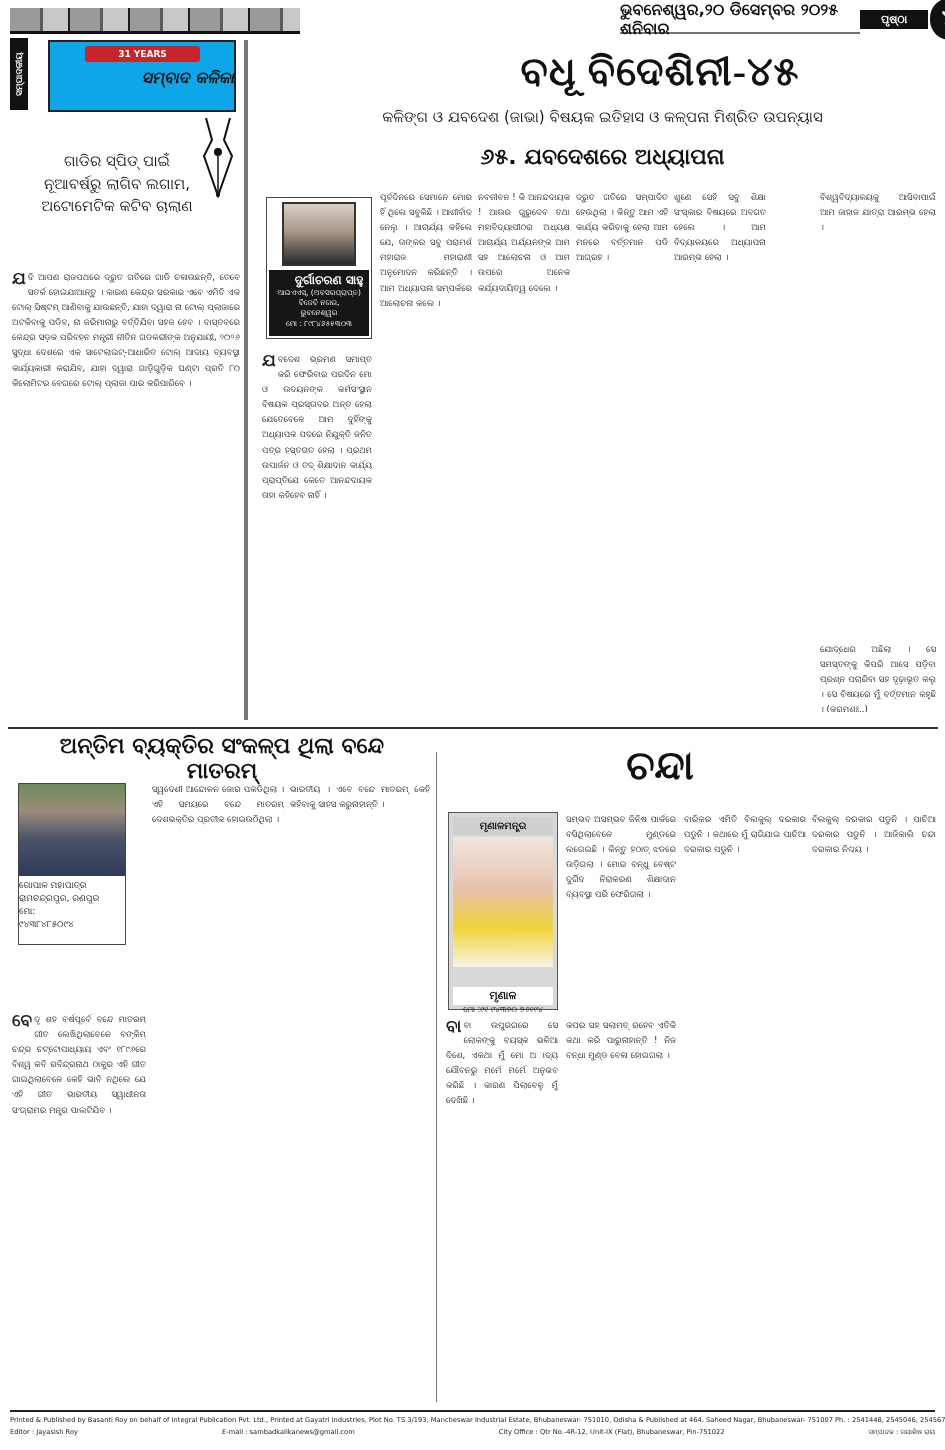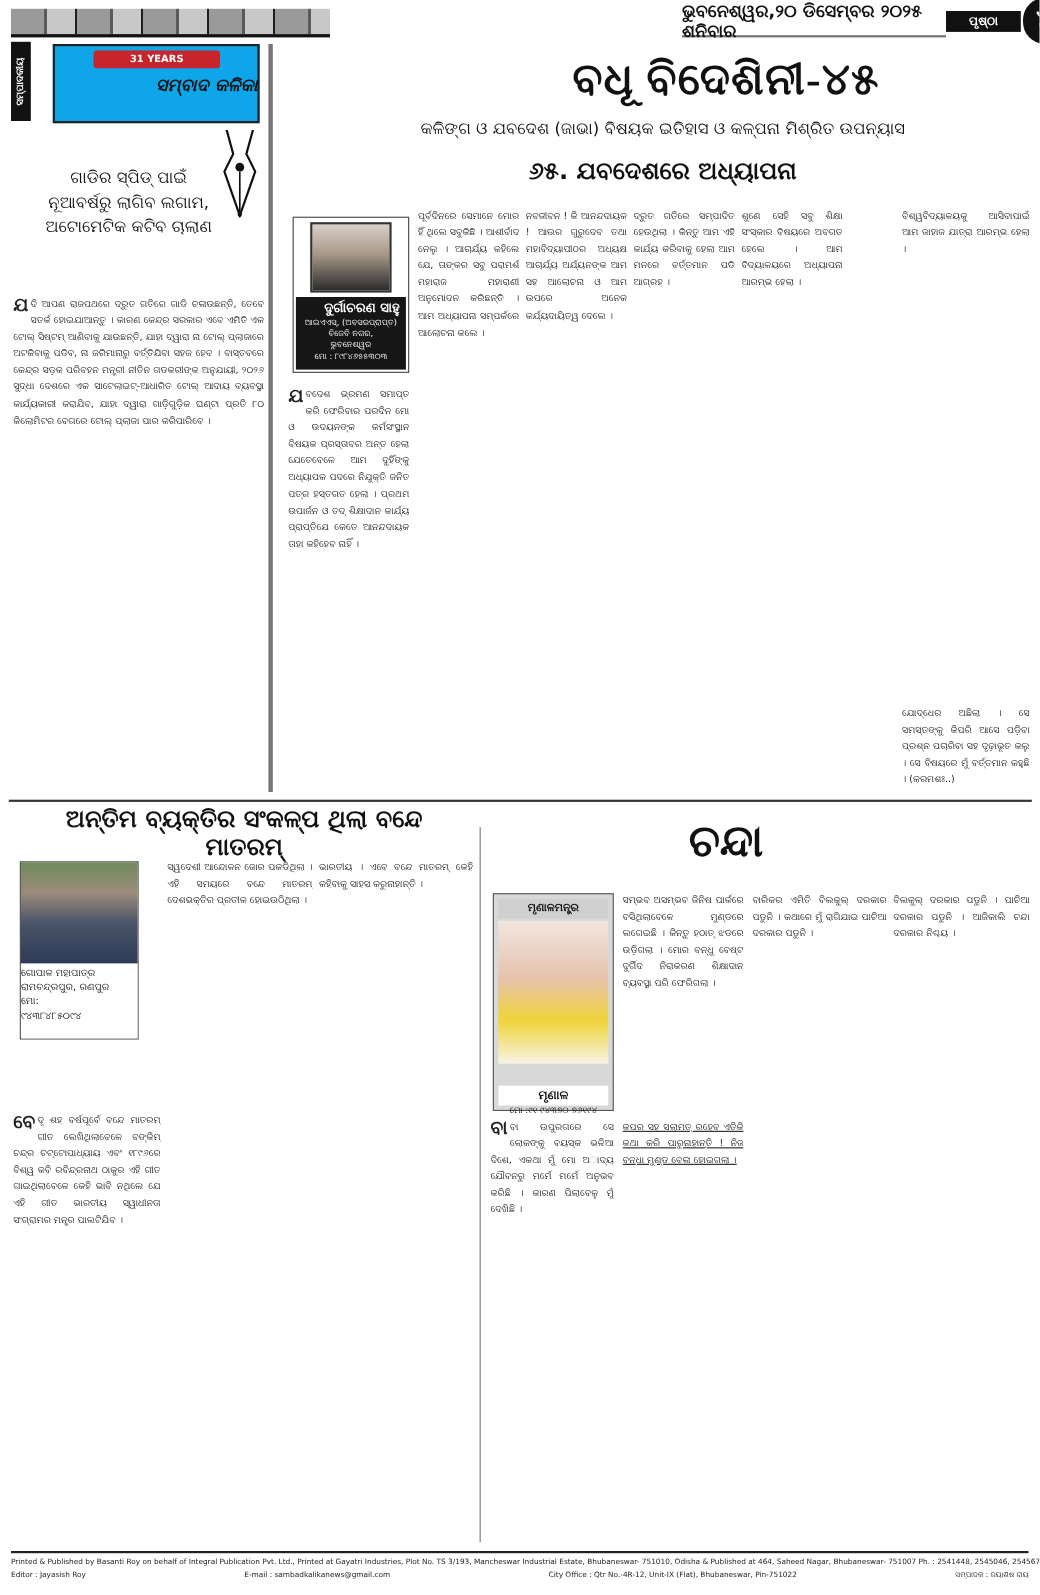--- a/index.html
+++ b/index.html
@@ -127,21 +127,21 @@
   <div class="mrinal-foot">
     <div class="nm">ମୃଣାଳ</div>
     <div>ମୋ :୯୧ ୯୪୩୭୦ ୭୬୧୯୪</div>
   </div>
 </div>
 <div class="abs col-text" style="left:566px;top:812px;width:110px;height:200px;"><span>ସମ୍ଭବ ଅସମ୍ଭବ ଜିନିଷ ପାର୍କରେ ବସିଥିଲାବେଳେ ମୁଣ୍ଡରେ ଲଗେଇଛି । କିନ୍ତୁ ହଠାତ୍ ଝଡରେ ଉଡ଼ିଗଲା । ମୋର ବନ୍ଧୁ ବେଷ୍ଟ ଦୁର୍ଗିଦ ନିରାକରଣ ଶିକ୍ଷାଦାନ ବ୍ୟବସ୍ଥା ପରି ଫେରିଗଲା ।</span></div>
 <div class="abs col-text" style="left:446px;top:1018px;width:112px;height:384px;">
   <span class="dropcap">ବା</span>
   <span>ବା ଉପୁରଗରେ ସେ ଲୋକଙ୍କୁ ବୟସ୍କ ଭଳିଆ ଦିଶେ, ଏକଥା ମୁଁ ମୋ ଅାଦ୍ୟ ଯୌବନରୁ ମର୍ମେ ମର୍ମେ ଅନୁଭବ କରିଛି । କାରଣ ପିଲାବେଳୁ ମୁଁ ଦେଖିଛି ।</span>
 </div>
-<div class="abs col-text" style="left:566px;top:1018px;width:110px;height:384px;text-decoration:underline;"><span>କପର ସହ ସଲାମତ୍ ରହେବ ଏତିକି କଥା କରି ପାରୁନାହାନ୍ତି ! ନିଜ ବନ୍ଧା ମୁଣ୍ଡ ବେଳା ହୋଇଗଲା ।</span></div>
+<div class="abs col-text" style="left:566px;top:1018px;width:110px;height:384px;"><span>କପର ସହ ସଲାମତ୍ ରହେବ ଏତିକି କଥା କରି ପାରୁନାହାନ୍ତି ! ନିଜ ବନ୍ଧା ମୁଣ୍ଡ ବେଳା ହୋଇଗଲା ।</span></div>
 <div class="abs col-text" style="left:684px;top:812px;width:122px;height:590px;"><span>ବାରିକର ଏମିତି ବିଲକୁଲ୍ ଦରକାର ପଡୁନି । କଥାରେ ମୁଁ ରାଗିଯାଇ ପାଚିଆ ଦରକାର ପଡୁନି ।</span></div>
 <div class="abs col-text" style="left:812px;top:812px;width:124px;height:590px;"><span>ବିଲକୁଲ୍ ଦରକାର ପଡୁନି । ପାଚିଆ ଦରକାର ପଡୁନି । ଆଜିକାଲି ଚନ୍ଦା ଦରକାର ନିଶ୍ଚୟ ।</span></div>
 
 <div class="abs footer">
   <div class="row">
       <span>Printed &amp; Published by Basanti Roy on behalf of Integral Publication Pvt. Ltd., Printed at Gayatri Industries, Plot No. TS 3/193, Mancheswar Industrial Estate, Bhubaneswar- 751010, Odisha &amp; Published at 464, Saheed Nagar, Bhubaneswar- 751007 Ph. : 2541448, 2545046, 2545678, Fax : 2545668.</span>
     </div>
   <div class="row">
     <span>Editor : Jayasish Roy</span>
     <span>E-mail : sambadkalikanews@gmail.com</span>

